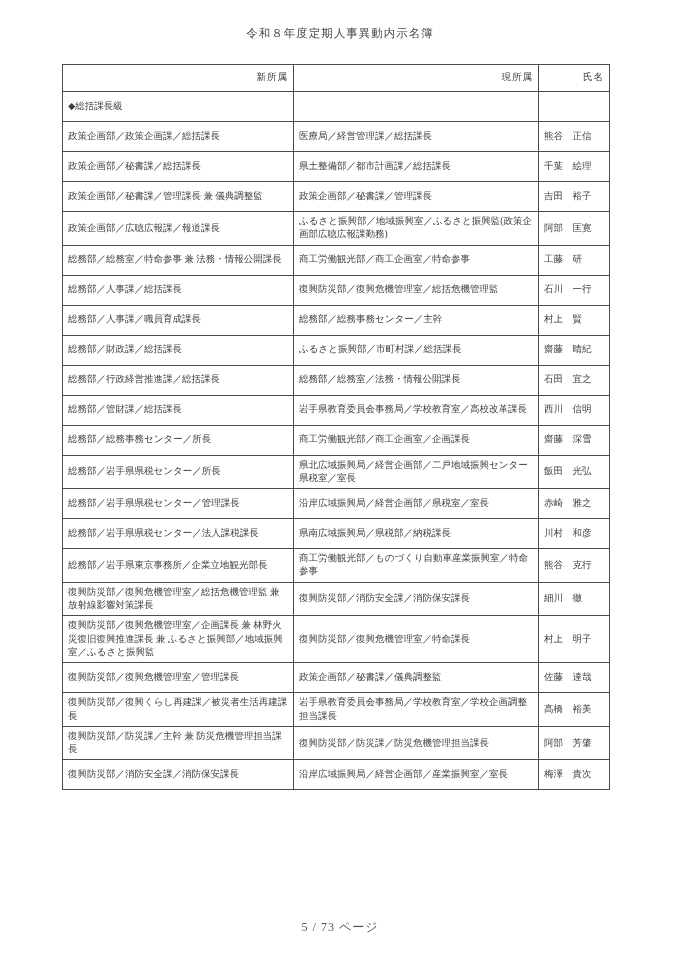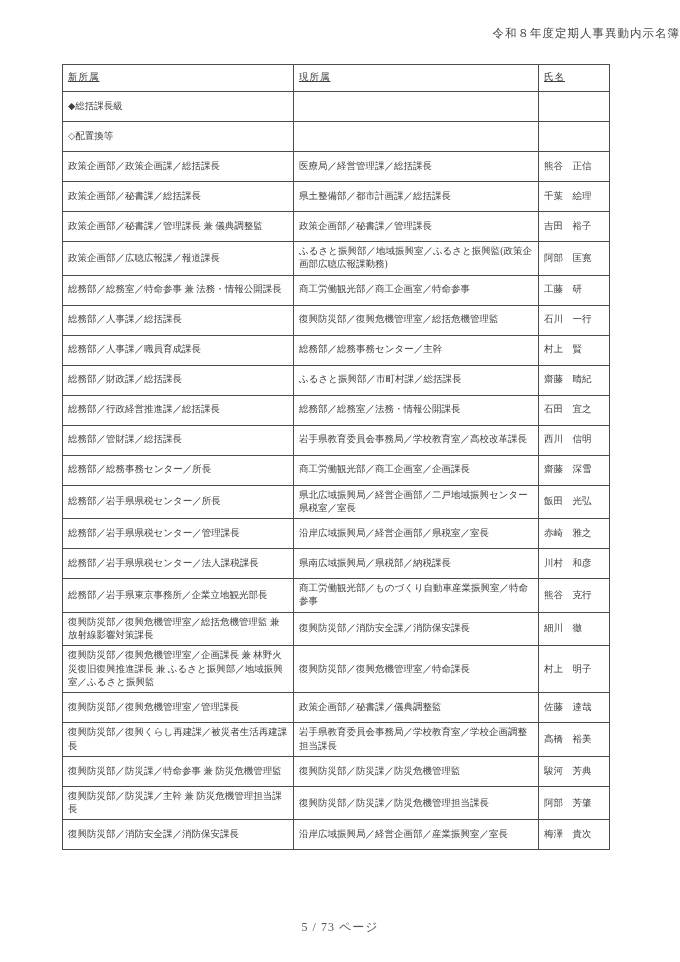--- a/index.html
+++ b/index.html
@@ -7,21 +7,21 @@
     width:680px;height:962px;
     background:#ffffff;
     position:relative;
     font-family:"Liberation Serif","DejaVu Serif",serif;
     color:#3d3d3d;
     -webkit-font-smoothing:antialiased;
   }
   .doc-title{
     position:absolute;
     top:26px;left:0;width:680px;
-    text-align:right;
+    text-align:center;
     font-size:11.5px;
     letter-spacing:1px;
     color:#474747;
   }
   table.roster{
     position:absolute;
     top:64px;left:62px;
     width:547px;
     border-collapse:collapse;
     table-layout:fixed;
@@ -32,24 +32,23 @@
     font-size:9.5px;
     font-weight:normal;
     line-height:1.4;
     vertical-align:middle;
     padding:3px 5px;
     overflow:hidden;
     word-break:break-all;
     color:#3d3d3d;
   }
   table.roster th{
-    text-align:left;
+    text-align:right;
     height:20px;
     letter-spacing:1px;
-    text-decoration:underline;
   }
   table.roster td{
     text-align:left;
     height:23px;
   }
   .col-new{width:231px;}
   .col-cur{width:245px;}
   .col-name{width:71px;}
   .page-footer{
     position:absolute;
@@ -74,25 +73,20 @@
   <thead>
     <tr>
       <th>新所属</th>
       <th>現所属</th>
       <th>氏名</th>
     </tr>
   </thead>
   <tbody id="roster-body">
       <tr>
         <td>◆総括課長級</td>
-        <td></td>
-        <td></td>
-      </tr>
-      <tr>
-        <td>◇配置換等</td>
         <td></td>
         <td></td>
       </tr>
       <tr>
         <td>政策企画部／政策企画課／総括課長</td>
         <td>医療局／経営管理課／総括課長</td>
         <td>熊谷　正信</td>
       </tr>
       <tr>
         <td>政策企画部／秘書課／総括課長</td>
@@ -178,25 +172,20 @@
         <td>復興防災部／復興危機管理室／管理課長</td>
         <td>政策企画部／秘書課／儀典調整監</td>
         <td>佐藤　達哉</td>
       </tr>
       <tr>
         <td>復興防災部／復興くらし再建課／被災者生活再建課長</td>
         <td>岩手県教育委員会事務局／学校教育室／学校企画調整担当課長</td>
         <td>高橋　裕美</td>
       </tr>
       <tr>
-        <td>復興防災部／防災課／特命参事 兼 防災危機管理監</td>
-        <td>復興防災部／防災課／防災危機管理監</td>
-        <td>駿河　芳典</td>
-      </tr>
-      <tr>
         <td>復興防災部／防災課／主幹 兼 防災危機管理担当課長</td>
         <td>復興防災部／防災課／防災危機管理担当課長</td>
         <td>阿部　芳肇</td>
       </tr>
       <tr>
         <td>復興防災部／消防安全課／消防保安課長</td>
         <td>沿岸広域振興局／経営企画部／産業振興室／室長</td>
         <td>梅澤　貴次</td>
       </tr>
     </tbody>

